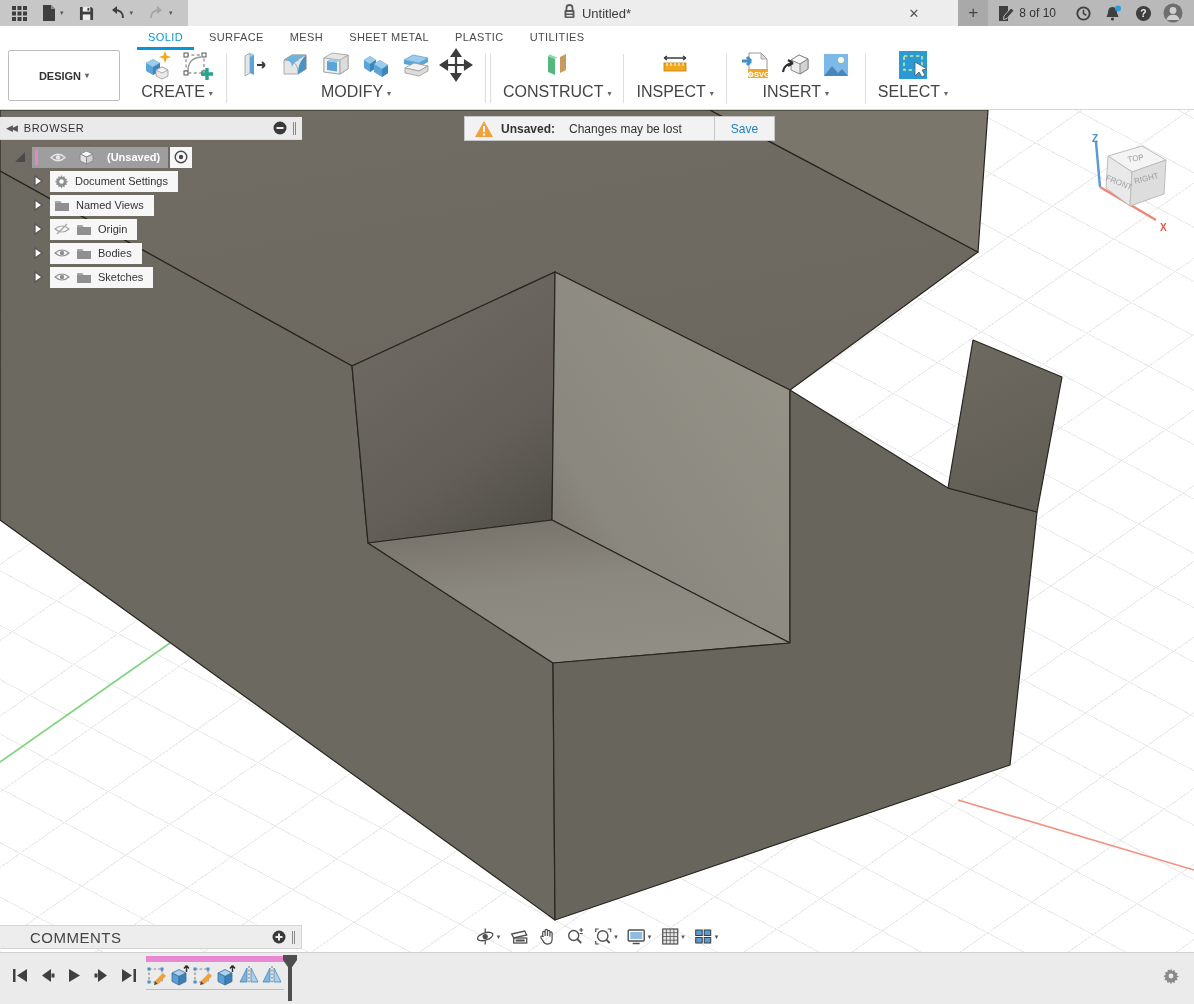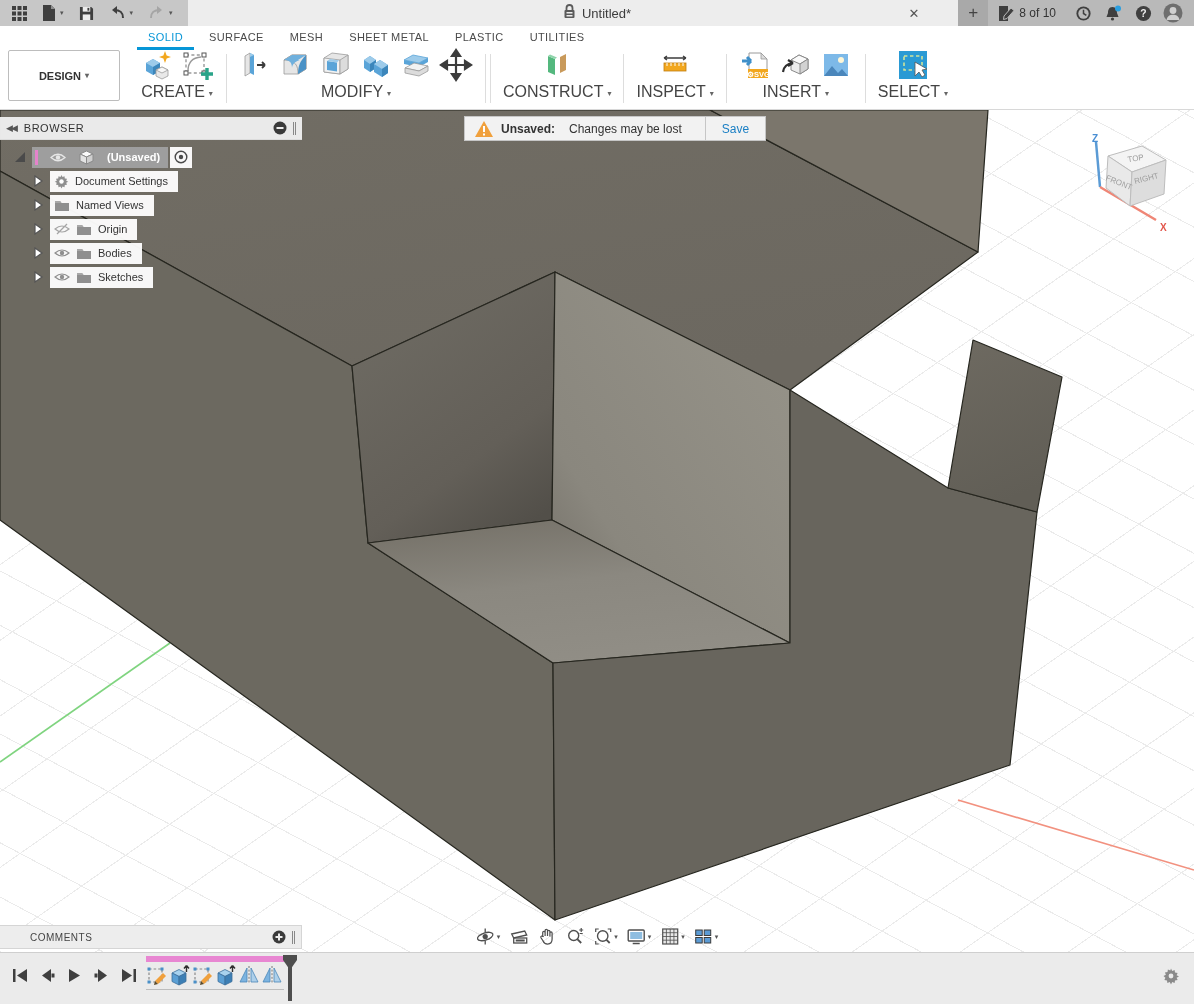--- a/index.html
+++ b/index.html
@@ -55,26 +55,26 @@
   .b-caret.child{margin-left:32px}
   .b-label{background:rgba(255,255,255,.95);display:flex;align-items:center;height:21px;padding:0 10px 0 4px;color:#333;gap:6px}
   .b-root-label{background:#9e9e9e;color:#fff;font-weight:bold;display:flex;align-items:center;height:21px;padding:0 8px 0 3px;gap:12px}
   .b-rootrow .pinkbar{width:3px;height:15px;background:#e583cb}
   .b-radio{background:rgba(255,255,255,.95);height:21px;display:flex;align-items:center;padding:0 4px;margin-left:2px;cursor:pointer}
 
   
   .warnbar{position:absolute;left:464px;top:6px;height:25px;background:#f2f2f2;border:1px solid #c6c6c6;display:flex;align-items:center;font-size:12px;color:#333}
   .warnbar .w-icon{margin:0 8px 0 10px}
   .warnbar .w-label{font-weight:bold;margin-right:14px}
-  .warnbar .w-msg{margin-right:23px}
+  .warnbar .w-msg{margin-right:32px}
   .warnbar .w-save{border-left:1px solid #c6c6c6;align-self:stretch;display:flex;align-items:center;padding:0 16px;color:#1a7fc4;cursor:pointer}
 
   
   .comments{position:absolute;left:0;bottom:3px;width:302px;height:24px;background:rgba(236,236,236,.97);border:1px solid #d5d5d5;border-left:none;display:flex;align-items:center;padding:0 6px;color:#444}
-  .comments .c-title{flex:1;margin-left:24px;font-size:10px;letter-spacing:.5px}
+  .comments .c-title{flex:1;margin-left:24px;font-size:15px;letter-spacing:.5px}
 
   
   .navbar{position:absolute;left:50%;transform:translateX(-50%);bottom:2px;height:27px;display:flex;align-items:center;gap:9px;padding:0 8px}
   .nv{display:flex;align-items:center;cursor:pointer}
   .nv svg{width:19px;height:19px}
 
   
   .timeline{height:52px;background:#ebebeb;border-top:1px solid #cfcfcf;position:relative}
   .playback{position:absolute;left:12px;top:14px;display:flex;gap:10px}
   .pb{width:17px;height:17px;cursor:pointer}

